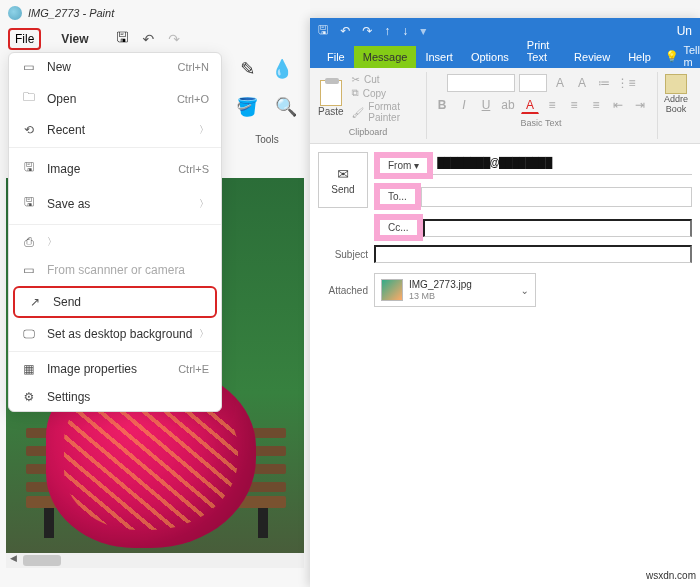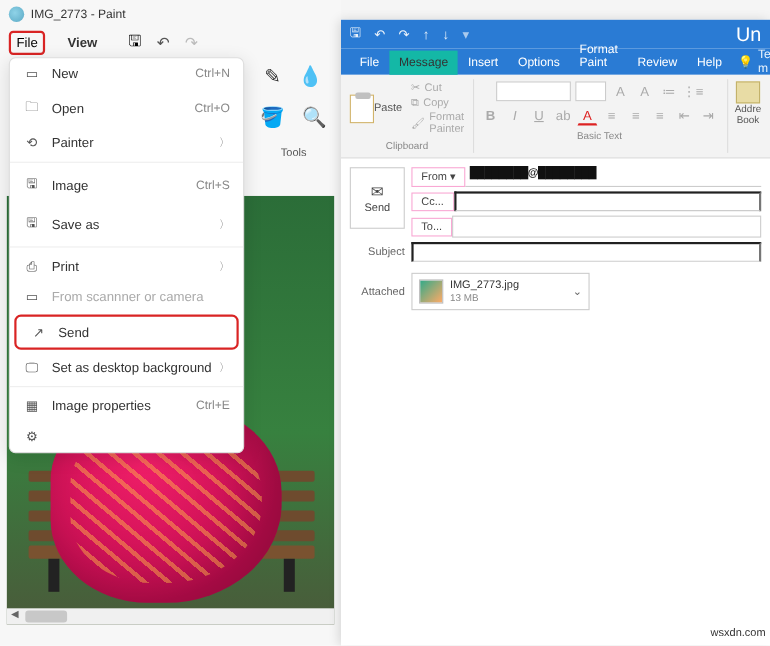--- a/index.html
+++ b/index.html
@@ -1,20 +1,20 @@
 <!DOCTYPE html>
 <html><head>
 <meta charset="utf-8">
 <style>
 * { box-sizing: border-box; margin: 0; padding: 0; font-family: "Segoe UI", sans-serif; }
 body { width: 700px; height: 587px; background: #f5f5f5; position: relative; overflow: hidden; }
 
 
 .paint-window { position: absolute; left: 0; top: 0; width: 310px; height: 587px; background: #f7f7f7; }
-.paint-titlebar { height: 25px; display: flex; align-items: center; padding: 0 8px; gap: 6px; }
+.paint-titlebar { height: 25px; display: flex; align-items: center; padding: 0 8px; gap: 6px; font-style: italic; }
 .paint-icon { width: 14px; height: 14px; background: radial-gradient(circle at 40% 40%, #8fd3e8, #5aa8c4); border-radius: 50%; position: relative; }
 .paint-title { font-size: 11px; color: #333; }
 
 .paint-menubar { display: flex; align-items: center; gap: 14px; padding: 2px 8px 6px 8px; }
 .menu-file-box { border: 2px solid #d92424; border-radius: 4px; padding: 2px 5px; font-size: 12px; }
 .menu-view { font-size: 12px; color: #333; padding: 2px 6px; font-weight: bold; }
 .tb-save { font-size: 14px; margin-left: 8px; }
 .tb-undo, .tb-redo { font-size: 14px; color: #555; }
 .tb-redo { color: #bbb; }
 
@@ -48,46 +48,46 @@
 .head { position: absolute; left: 95px; bottom: 180px; width: 44px; height: 52px; background: #e7c29d; border-radius: 50% 50% 45% 45%; }
 .hair { position: absolute; left: 82px; bottom: 188px; width: 70px; height: 64px; background: #1a1008; border-radius: 50% 50% 40% 40%; }
 .scroll-h { position: absolute; left: 0; right: 0; bottom: 0; height: 15px; background: #f0f0f0; display: flex; align-items: center; }
 .scroll-h .btn { width: 15px; height: 15px; font-size: 9px; text-align: center; color: #666; }
 .scroll-h .thumb { width: 38px; height: 11px; background: #c8c8c8; border-radius: 3px; margin-left: 2px; }
 
 
 .outlook-window { position: absolute; left: 310px; top: 18px; right: 0; height: 569px; background: #fff; box-shadow: -2px 0 10px rgba(0,0,0,.15); }
 .ol-titlebar { height: 26px; background: #2a7bd4; display: flex; align-items: center; padding: 0 8px; gap: 12px; color: #fff; }
 .ol-tb-ico { font-size: 12px; opacity: .9; }
-.ol-win-title { margin-left: auto; font-size: 18px; }
+.ol-win-title { margin-left: auto; font-size: 12px; }
 .ol-tabs { height: 24px; background: #2a7bd4; display: flex; align-items: flex-end; padding-left: 8px; }
 .ol-tab { font-size: 11px; color: #fff; padding: 5px 9px; cursor: pointer; }
-.ol-tab.active { background: #14b8a6; color: #333; }
+.ol-tab.active { background: #84cc16; color: #333; }
 .ol-tell { margin-left: 6px; display: flex; align-items: center; gap: 4px; color: #e9f3fd; font-size: 11px; }
 .ol-ribbon { display: flex; border-bottom: 1px solid #ddd; padding: 4px; gap: 2px; background: #f3f3f3; }
 .ribbon-group { border-right: 1px solid #ddd; padding: 2px 8px 2px 4px; display: flex; flex-direction: column; align-items: center; }
 .ribbon-row { display: flex; align-items: center; gap: 8px; }
-.paste-btn { display:flex; flex-direction:row; align-items:center; font-size:10px; color:#555; }
+.paste-btn { display:flex; flex-direction:column; align-items:center; font-size:10px; color:#555; }
 .paste-ico { width: 22px; height: 26px; background: #fff; border: 1px solid #d1b36a; position: relative; }
 .paste-ico::before { content:''; position:absolute; left:4px; top:-3px; width:14px; height:6px; background:#c0c0c0; border-radius:2px; }
 .mini-line { font-size: 10px; color: #aaa; display: flex; align-items: center; gap: 4px; }
 .grp-label { font-size: 9px; color: #888; margin-top: 4px; text-align:center; }
 .font-box { width: 68px; height: 18px; border: 1px solid #ccc; background: #fff; font-size: 10px; }
 .size-box { width: 28px; height: 18px; border: 1px solid #ccc; background: #fff; font-size: 10px; }
 .fmt-btn { width: 18px; height: 18px; border: 1px solid transparent; font-size: 12px; color: #aaa; text-align: center; display:inline-flex; align-items:center; justify-content:center; }
 .addr-btn { display:flex; flex-direction:column; align-items:center; font-size:9px; color:#555; }
 .addr-ico { width:22px; height:20px; background:#e8dca5; border:1px solid #c3b26a; }
 
 
 .compose { padding: 8px; }
 .send-box { float: left; width: 50px; height: 56px; border: 1px solid #ccc; display:flex; flex-direction:column; align-items:center; justify-content:center; font-size:10px; color:#444; margin-right: 6px; }
 .send-ico { font-size: 14px; margin-bottom: 2px; }
 .addr-rows { margin-left: 56px; }
 .row { display: flex; align-items: center; margin-bottom: 4px; }
-.pill { border: 1px solid #f9a8d4; font-size: 10px; padding: 2px 8px; color: #444; }
+.pill { border: 6px solid #f9a8d4; font-size: 10px; padding: 2px 8px; color: #444; }
 .row-val { flex: 1; border-bottom: 1px solid #ccc; height: 18px; font-size: 10px; padding-left: 4px; color:#333; }
 .row-val.blurred { color:#111; letter-spacing:-0.5px; font-weight:bold; filter: blur(0.6px); }
 .subject-row { display:flex; align-items:center; margin: 0 0 10px; }
 .attach-row { display:flex; align-items:center; }
 .attach-lbl { width: 56px; font-size: 10px; color:#666; text-align:right; padding-right:6px; }
 .attach-box { border:1px solid #ccc; width: 162px; height: 34px; display:flex; align-items:center; padding: 0 6px; gap:6px; }
 .thumb-img { width: 22px; height: 22px; background: linear-gradient(135deg,#3a8,#fa6); border:1px solid #bbb; }
 .attach-name { font-size: 10px; color:#333; line-height: 1.2; }
 .attach-size { font-size: 9px; color:#888; }
 .attach-chev { margin-left:auto; font-size:10px; color:#666; }
@@ -128,38 +128,37 @@
       <span class="menu-label">New</span>
       <span class="menu-accel">Ctrl+N</span>
     </div>
     <div class="menu-item">
       <span class="menu-ico">🗀</span>
       <span class="menu-label">Open</span>
       <span class="menu-accel">Ctrl+O</span>
     </div>
     <div class="menu-item">
       <span class="menu-ico">⟲</span>
-      <span class="menu-label">Painter</span>
+      <span class="menu-label">Recent</span>
       <span class="menu-chev">〉</span>
     </div>
     <div class="menu-sep"></div>
     <div class="menu-item">
       <span class="menu-ico">🖫</span>
       <span class="menu-label">Image</span>
       <span class="menu-accel">Ctrl+S</span>
     </div>
     <div class="menu-item">
       <span class="menu-ico">🖫</span>
       <span class="menu-label">Save as</span>
       <span class="menu-chev">〉</span>
     </div>
     <div class="menu-sep"></div>
     <div class="menu-item">
       <span class="menu-ico">⎙</span>
-      <span class="menu-label">Print</span>
       <span class="menu-chev">〉</span>
     </div>
     <div class="menu-item disabled">
       <span class="menu-ico">▭</span>
       <span class="menu-label">From scannner or camera</span>
     </div>
     <div class="menu-item send-row">
       <span class="menu-ico">↗</span>
       <span class="menu-label">Send</span>
     </div>
@@ -169,20 +168,21 @@
       <span class="menu-chev">〉</span>
     </div>
     <div class="menu-sep"></div>
     <div class="menu-item">
       <span class="menu-ico">▦</span>
       <span class="menu-label">Image properties</span>
       <span class="menu-accel">Ctrl+E</span>
     </div>
     <div class="menu-item">
       <span class="menu-ico">⚙</span>
+      <span class="menu-label">Settings</span>
     </div>
   </div>
 
   <div class="canvas-area">
     <div class="photo">
       <div class="bench-back">
         <div class="slat"></div>
           <div class="slat"></div>
           <div class="slat"></div>
           <div class="slat"></div>
@@ -211,21 +211,21 @@
     <span class="ol-tb-ico">↑</span>
     <span class="ol-tb-ico">↓</span>
     <span class="ol-tb-ico" style="opacity:.6">▾</span>
     <span class="ol-win-title">Un</span>
   </div>
   <div class="ol-tabs">
     <div class="ol-tab">File</div>
     <div class="ol-tab active">Message</div>
     <div class="ol-tab">Insert</div>
     <div class="ol-tab">Options</div>
-    <div class="ol-tab">Format Paint</div>
+    <div class="ol-tab">Print Text</div>
     <div class="ol-tab">Review</div>
     <div class="ol-tab">Help</div>
     <div class="ol-tell">
       <span>💡</span>
       <span>Tell m</span>
     </div>
   </div>
 
   <div class="ol-ribbon">
     <div class="ribbon-group">
@@ -287,26 +287,26 @@
     <div class="send-box">
       <span class="send-ico">✉</span>
       <span>Send</span>
     </div>
     <div class="addr-rows">
       <div class="row">
         <span class="pill">From ▾</span>
         <span class="row-val blurred">████████@████████</span>
       </div>
       <div class="row">
+        <span class="pill">To...</span>
+        <input class="row-val" style="border: 1px solid rgb(204, 204, 204); height: 20px;">
+      </div>
+      <div class="row">
         <span class="pill">Cc...</span>
         <input class="row-val" style="border-bottom: 1px solid rgb(204, 204, 204);">
-      </div>
-      <div class="row">
-        <span class="pill">To...</span>
-        <input class="row-val" style="border: 1px solid rgb(204, 204, 204); height: 20px;">
       </div>
     </div>
     <div style="clear:both"></div>
     <div class="subject-row">
       <span class="attach-lbl">Subject</span>
       <input class="row-val" style="border-bottom: 1px solid rgb(204, 204, 204);">
     </div>
     <div class="attach-row">
       <span class="attach-lbl">Attached</span>
       <div class="attach-box">

